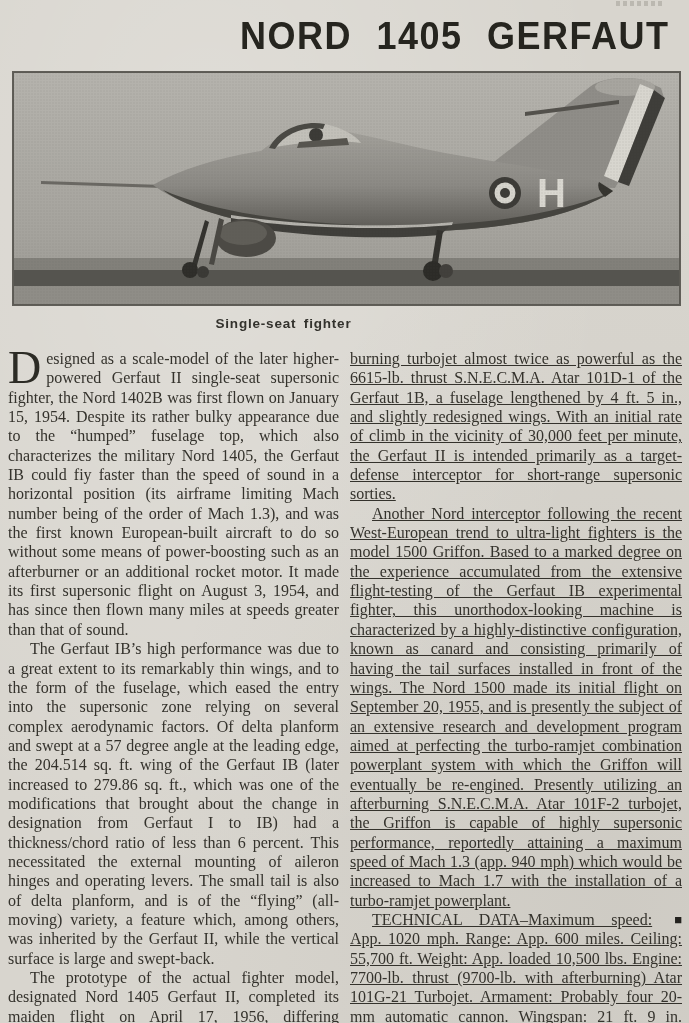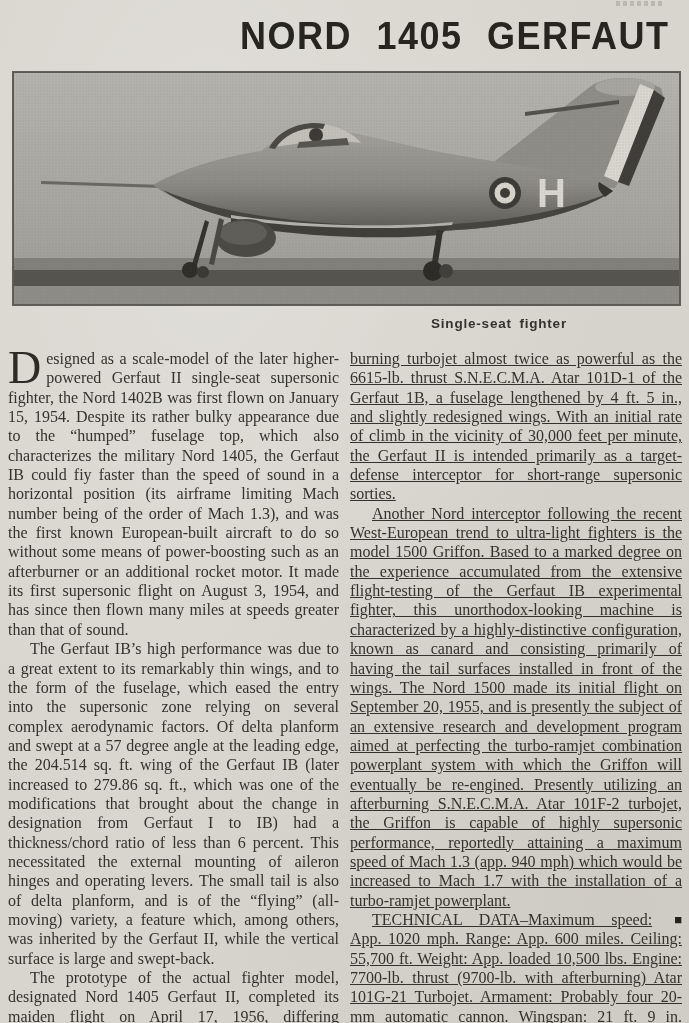--- a/index.html
+++ b/index.html
@@ -37,21 +37,21 @@
     white-space:nowrap;
   }
   .photo-wrap{
     position:absolute;left:13px;top:72px;width:667px;height:233px;
     outline:1px solid #605e58;
     background:#a8a6a0;
   }
   .photo-wrap svg{display:block;}
   .caption{
     position:absolute;left:0;top:316px;width:567px;
-    text-align:right;
+    text-align:center;
     font-family:"Liberation Sans","DejaVu Sans",sans-serif;
     font-weight:700;
     font-size:13.5px;
     letter-spacing:.8px;
     word-spacing:3px;
     color:#33322d;
   }
   .col{
     position:absolute;top:349px;height:666px;
     width:331px;

